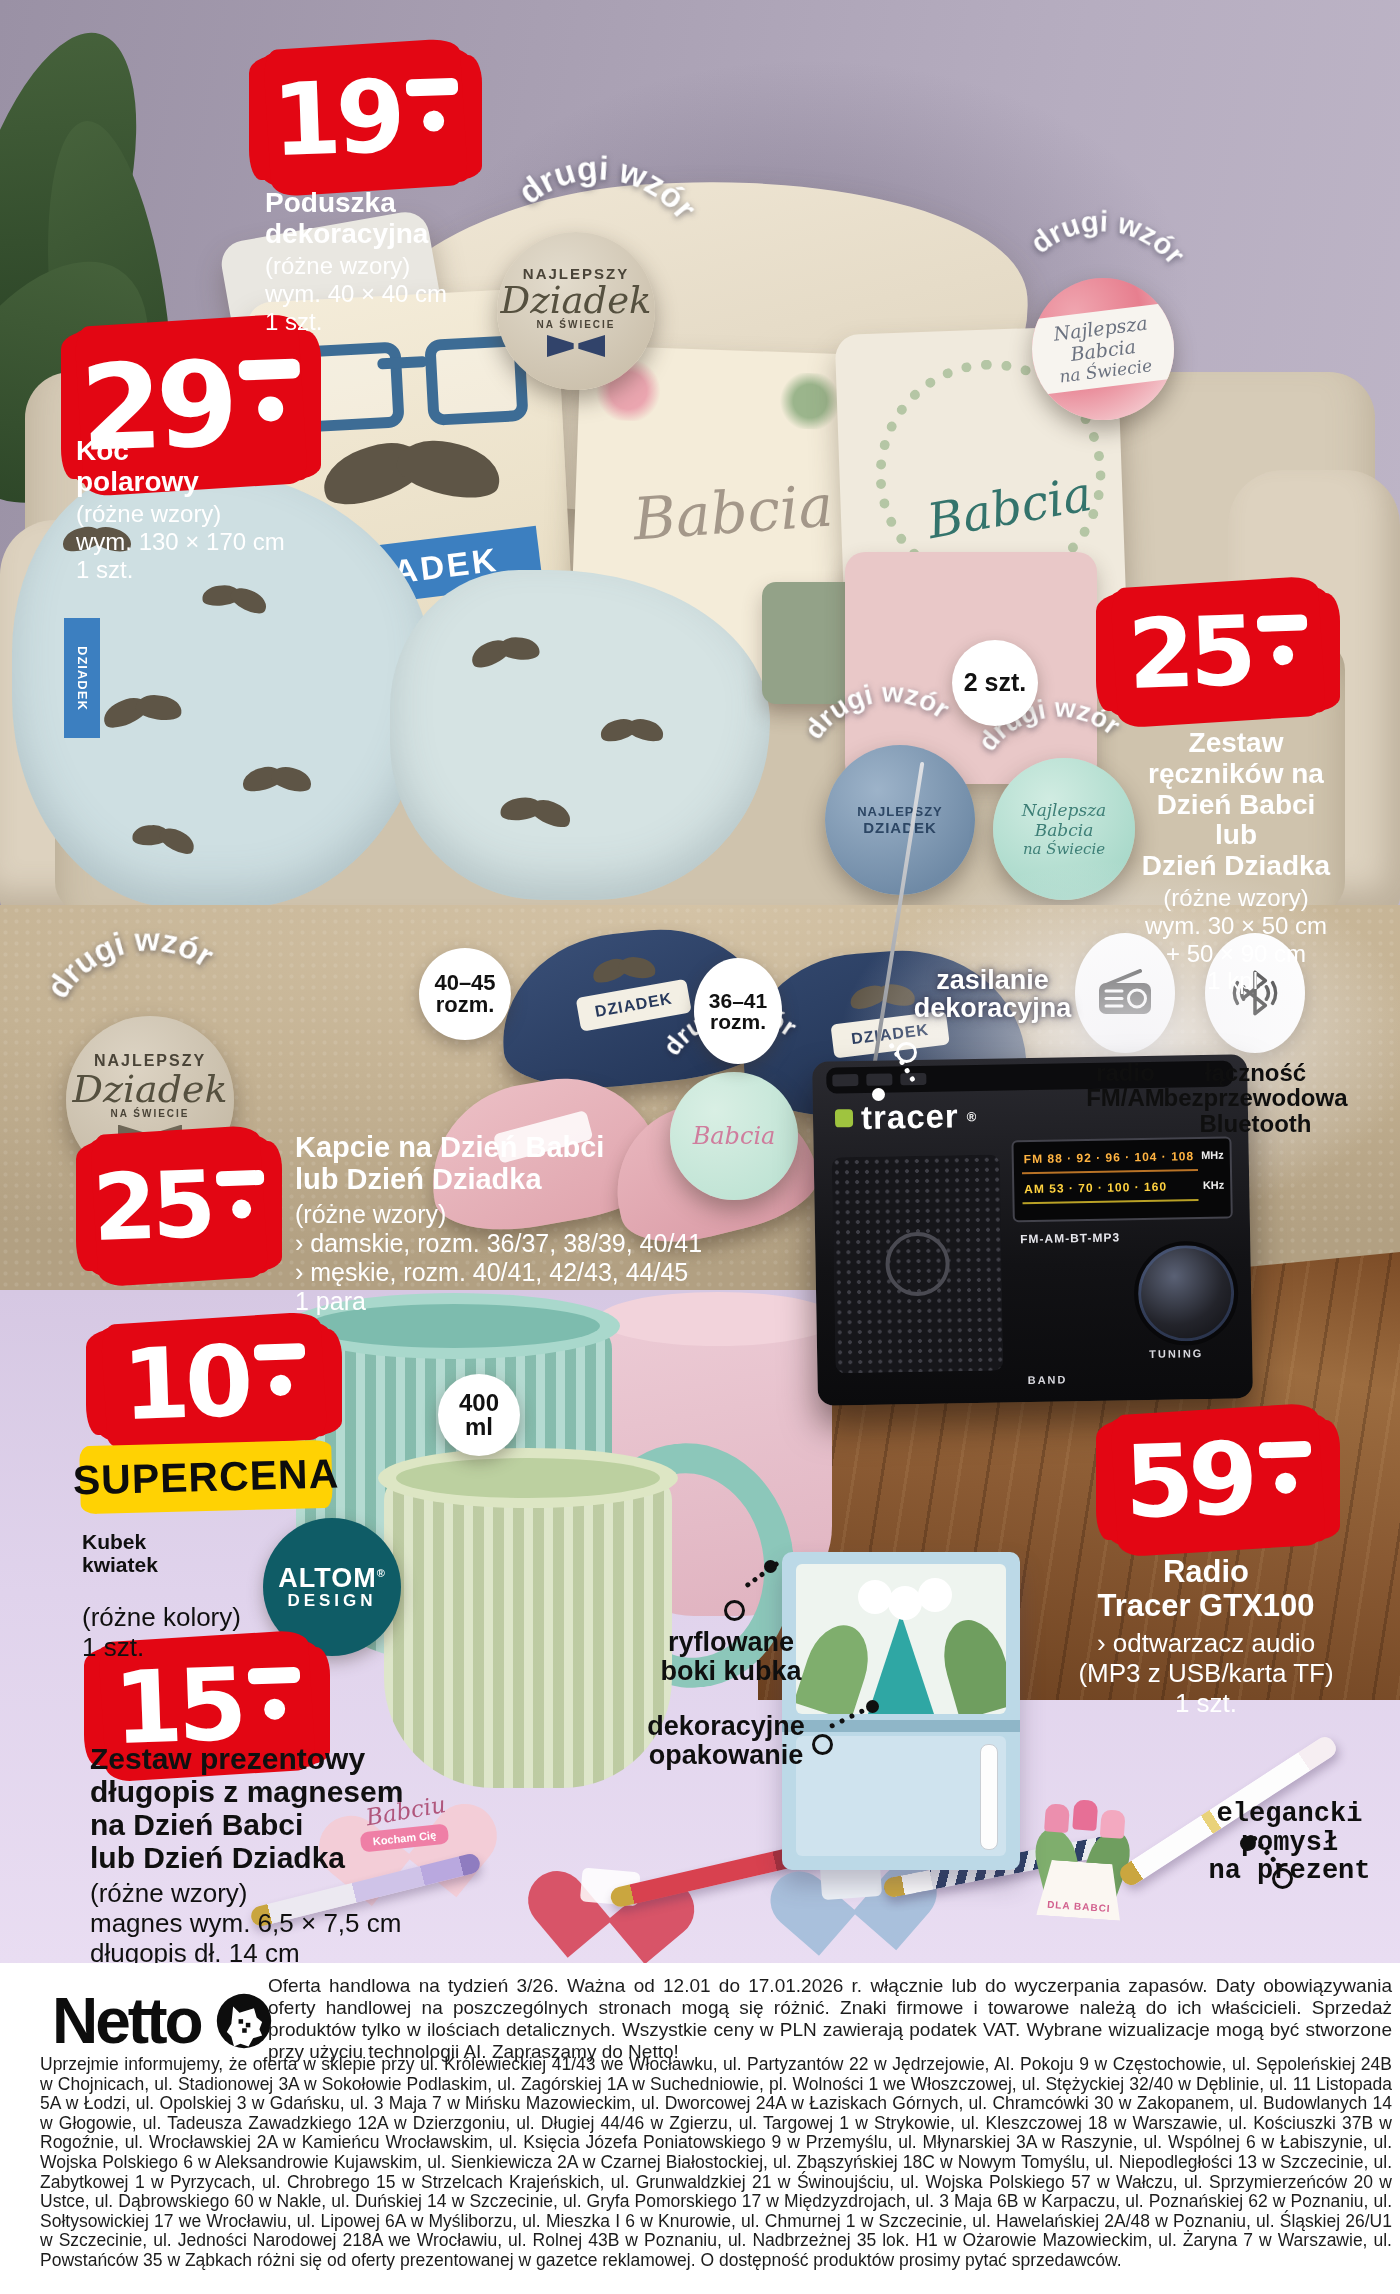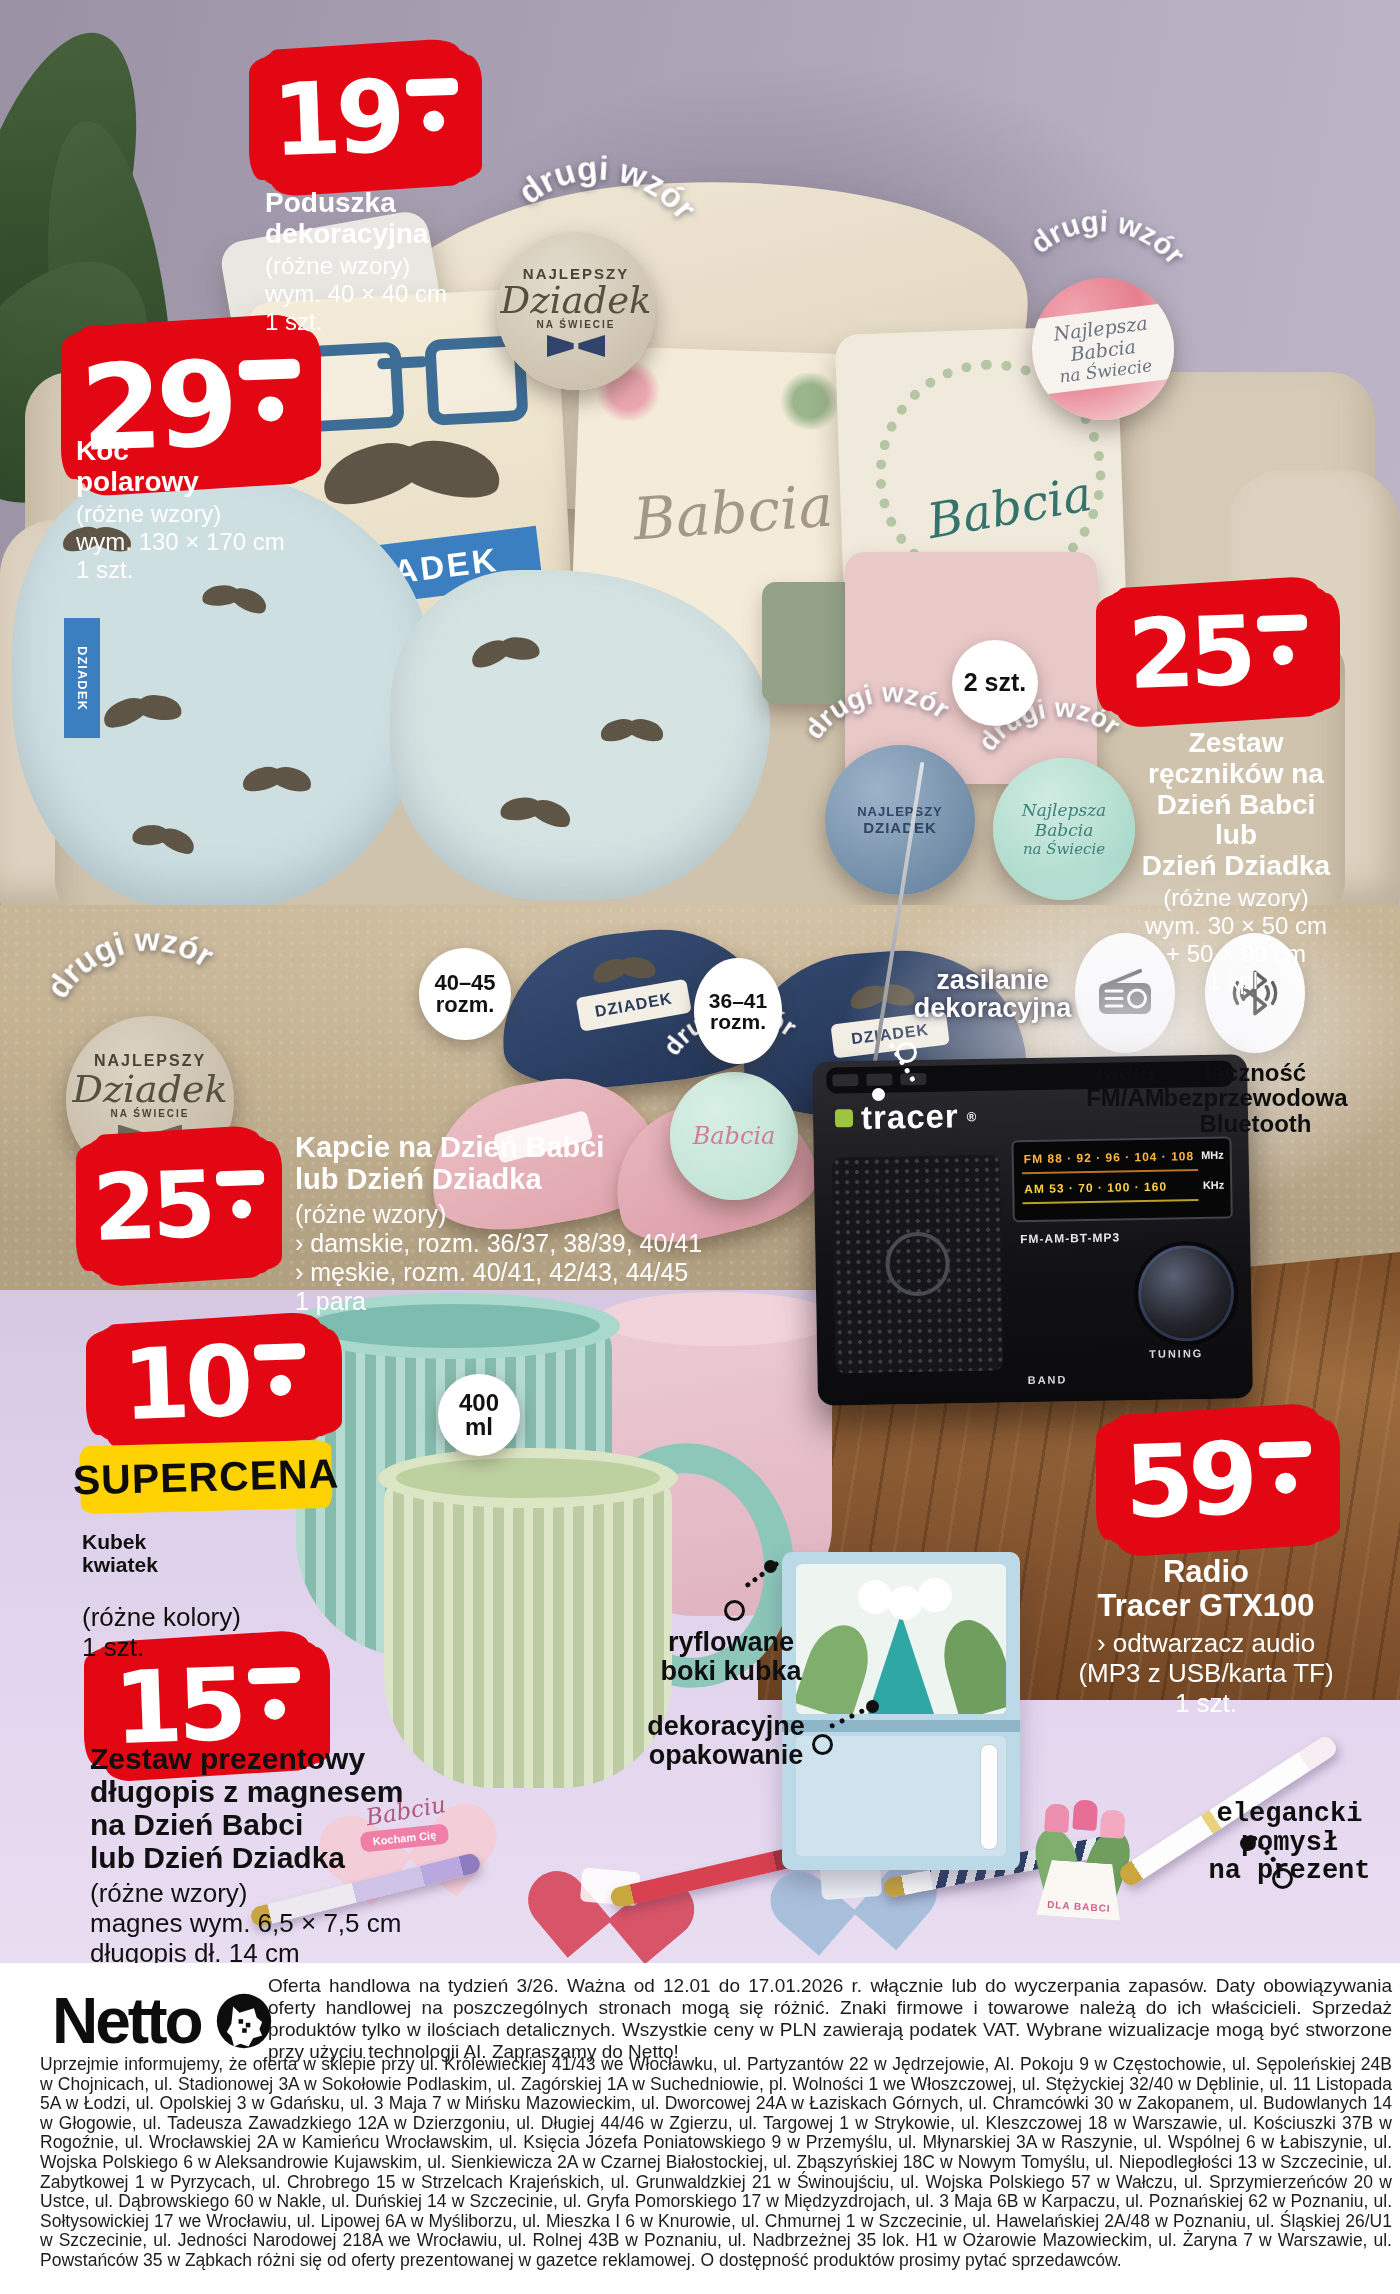--- a/index.html
+++ b/index.html
@@ -335,20 +335,24 @@
     <div class="abs" style="left:0;top:0;width:332px;height:66px;background:#a9d8cc;border-radius:50%;"></div>
     <div class="abs" style="left:20px;top:11px;width:292px;height:44px;background:#7dbcae;border-radius:50%;"></div>
   </div>
   <div class="abs" style="left:378px;top:1448px;width:300px;height:340px;">
     <div class="abs ribs" style="left:6px;top:28px;width:288px;height:312px;background-color:#ccd9ae;border-radius:24px 24px 110px 110px;"></div>
     <div class="abs" style="left:0;top:0;width:300px;height:60px;background:#dde6c4;border-radius:50%;"></div>
     <div class="abs" style="left:18px;top:10px;width:264px;height:40px;background:#bcd0a0;border-radius:50%;"></div>
   </div>
   <div class="abs white-badge pre" style="left:438px;top:1374px;width:82px;height:82px;font-size:24px;z-index:22;">400
 ml</div>
+  <div class="abs white-badge" style="left:263px;top:1518px;width:138px;height:138px;background:#0f5c66;color:#fff;z-index:22;">
+    <span style="font-size:27px;font-weight:800;letter-spacing:1px;"><span>ALTOM</span><sup style="font-size:11px;">®</sup></span>
+    <span style="font-size:17px;font-weight:700;letter-spacing:4px;">DESIGN</span>
+  </div>
 
   <div class="abs fdot" style="left:764px;top:1560px;"></div>
   <div class="abs dots" style="left:742px;top:1572px;width:40px;transform:rotate(-36deg);"></div>
   <div class="abs ring" style="left:724px;top:1600px;"></div>
   <div class="abs feat pre" style="left:636px;top:1628px;width:190px;font-size:27px;">ryflowane
 boki kubka</div>
   <div class="abs feat pre" style="left:626px;top:1712px;width:200px;font-size:27px;">dekoracyjne
 opakowanie</div>
   <div class="abs ring" style="left:812px;top:1734px;"></div>
   <div class="abs dots" style="left:828px;top:1716px;width:38px;transform:rotate(-26deg);"></div>

